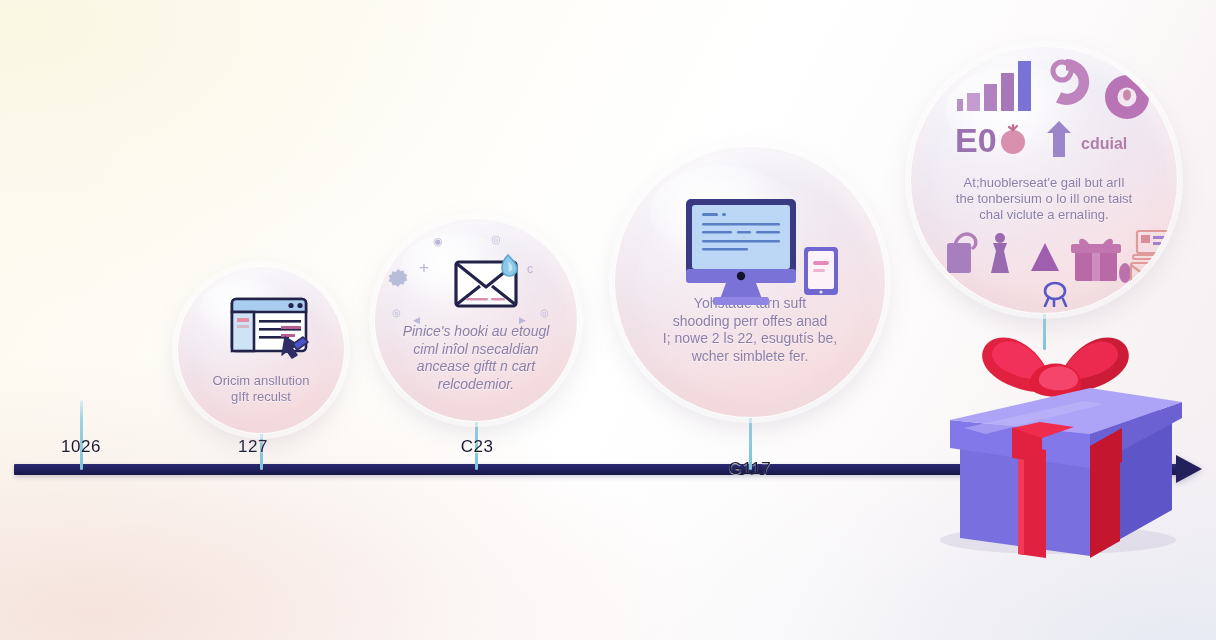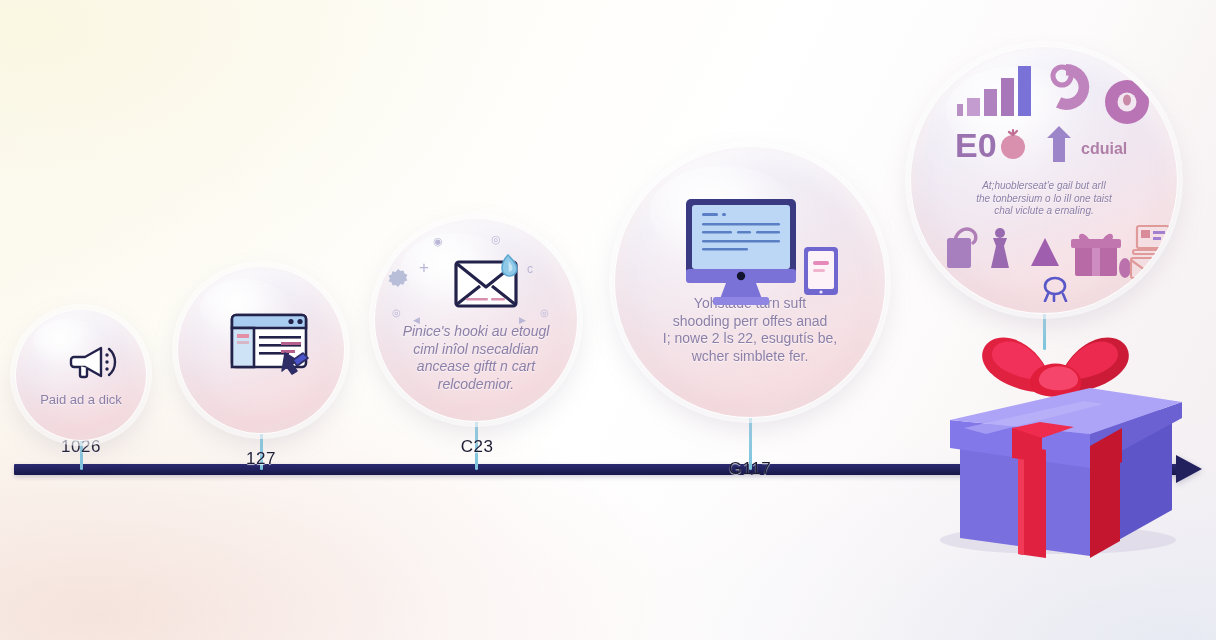--- a/index.html
+++ b/index.html
@@ -129,39 +129,24 @@
     <div class="axis-head"></div>
   </div>
 
   <div class="stem" style="left:80px; top:400px; height:70px;"></div>
   <div class="stem" style="left:260px; top:390px; height:80px;"></div>
   <div class="stem" style="left:475px; top:390px; height:80px;"></div>
   <div class="stem" style="left:749px; top:390px; height:80px;"></div>
   <div class="stem" style="left:1043px; top:300px; height:50px;"></div>
 
   <div class="tick-label" style="left:81px; top:437px;">1026</div>
-  <div class="tick-label" style="left:261px; top:437px;margin-top:12px;">127</div>
+  <div class="tick-label" style="left:253px; top:437px;">127</div>
   <div class="tick-label" style="left:477px; top:437px;text-align:right;">C23</div>
   <div class="tick-label" style="left:750px; top:459px;">G117</div>
 
-  <div class="bubble" style="left:15px; top:309px; width:132px; height:132px;">
-    <div class="bubble-inner">
-      <span class="bubble-icon" style="margin-bottom:6px;">
-        <svg width="58" height="40" viewBox="0 0 58 40" fill="none">
-          <path d="M10 15h11l16-9v28l-16-9H10a3 3 0 0 1-3-3v-4a3 3 0 0 1 3-3z" fill="#ffffff" stroke="#23224a" stroke-width="2.4" stroke-linejoin="round"></path>
-          <path d="M16 24v9a2 2 0 0 0 2 2h3a2 2 0 0 0 2-2v-7" fill="#ffffff" stroke="#23224a" stroke-width="2.4" stroke-linejoin="round"></path>
-          <path d="M45 7c4 3.4 6 7.7 6 13s-2 9.6-6 13" stroke="#23224a" stroke-width="2.4" stroke-linecap="round" fill="none"></path>
-          <circle cx="43" cy="13" r="1.7" fill="#23224a"></circle>
-          <circle cx="43" cy="20" r="1.7" fill="#23224a"></circle>
-          <circle cx="43" cy="27" r="1.7" fill="#23224a"></circle>
-        </svg>
-      </span>
-      <div class="bubble-caption" style="font-size:13px;">Paid ad a dick</div>
-    </div>
-  </div>
 
   <div class="bubble" style="left:177px; top:266px; width:168px; height:168px;">
     <div class="bubble-inner">
       <span class="bubble-icon" style="margin-bottom:8px;">
         <svg width="92" height="66" viewBox="0 0 92 66" fill="none">
           <rect x="5" y="4" width="74" height="52" rx="4" fill="#ffffff" stroke="#23224a" stroke-width="2.6"></rect>
           <path d="M5 8a4 4 0 0 1 4-4h66a4 4 0 0 1 4 4v9H5V8z" fill="#a9cdf0" stroke="#23224a" stroke-width="2.6"></path>
           <circle cx="64" cy="10.5" r="2.6" fill="#23224a"></circle>
           <circle cx="73" cy="10.5" r="2.6" fill="#23224a"></circle>
           <rect x="5" y="17" width="22" height="39" fill="#cfe3f7" stroke="#23224a" stroke-width="2.6"></rect>
@@ -169,20 +154,22 @@
           <rect x="10" y="30" width="12" height="3" fill="#d7b6c6"></rect>
           <rect x="32" y="25" width="42" height="2.6" fill="#23224a"></rect>
           <rect x="32" y="33" width="42" height="2.6" fill="#23224a"></rect>
           <rect x="32" y="41" width="30" height="2.6" fill="#23224a"></rect>
           <rect x="54" y="31" width="20" height="3" fill="#b55f8e"></rect>
           <rect x="54" y="39" width="14" height="3" fill="#b55f8e"></rect>
           <path d="M58 42l13 8-6 3 5 7-5 3-5-7-5 4z" fill="#2e2d66" stroke="#2e2d66" stroke-width="1.5" stroke-linejoin="round"></path>
           <path d="M66 49l10-7 5 5-11 8z" fill="#4b54c8" stroke="#2e2d66" stroke-width="1.6" stroke-linejoin="round"></path>
         </svg>
       </span>
+      <div class="bubble-caption" style="font-size:13px; white-space:pre-line;">Oricim anslIution
+gIft reculst</div>
     </div>
   </div>
 
   <div class="bubble" style="left:374px; top:218px; width:204px; height:204px;">
     <span class="spark" style="left:44px; top:39px; font-size:17px;">+</span>
     <span class="spark" style="left:10px; top:48px;">
       <svg width="26" height="26" viewBox="0 0 26 26">
           <path d="M13 2l2.4 2.1 3.1-.6.9 3.1 3 1.1-1.3 2.9 1.3 2.9-3 1.1-.9 3.1-3.1-.6L13 20l-2.4-2.1-3.1.6-.9-3.1-3-1.1 1.3-2.9L3.6 8.5l3-1.1.9-3.1 3.1.6z" fill="#b8bdd8"></path>
         </svg>
     </span>
@@ -271,21 +258,21 @@
 
           <text x="6" y="103" font-family="Liberation Sans, sans-serif" font-size="34" font-weight="700" fill="#9a72b0">E0</text>
           <circle cx="64" cy="93" r="12" fill="#d98fae"></circle>
           <path d="M64 81v-5M60 78l4 3 4-4" stroke="#c06e93" stroke-width="2.2" fill="none" stroke-linecap="round"></path>
           <path d="M110 72l12 12h-6v18h-12V84h-6z" fill="#9c86c9"></path>
           <rect x="104" y="102" width="12" height="6" fill="#9c86c9"></rect>
           <text x="132" y="100" font-family="Liberation Sans, sans-serif" font-size="16" font-weight="700" fill="#b07fa8">cduial</text>
         </svg>
       </span>
 
-      <div class="bubble-caption" style="font-size:10px; white-space:pre-line; margin:4px 0 6px;font-style:italic;">At;huoblerseat'e gail but arIl
+      <div class="bubble-caption" style="font-size:13px; white-space:pre-line; margin:4px 0 6px;">At;huoblerseat'e gail but arIl
 the tonbersium o lo iIl one taist
 chal viclute a ernaIing.</div>
 
       <span class="bubble-icon">
         <svg width="230" height="78" viewBox="0 0 230 78" fill="none">
 
           <path d="M14 16c2-9 10-13 16-10s6 10 2 13" fill="none" stroke="#b07fb8" stroke-width="3.4" stroke-linecap="round"></path>
           <rect x="6" y="14" width="24" height="30" rx="2.5" fill="#a87fbe"></rect>
 
           <path d="M52 14h14l-3 8 5 22H50l5-22z" fill="#9a6ab0"></path>

